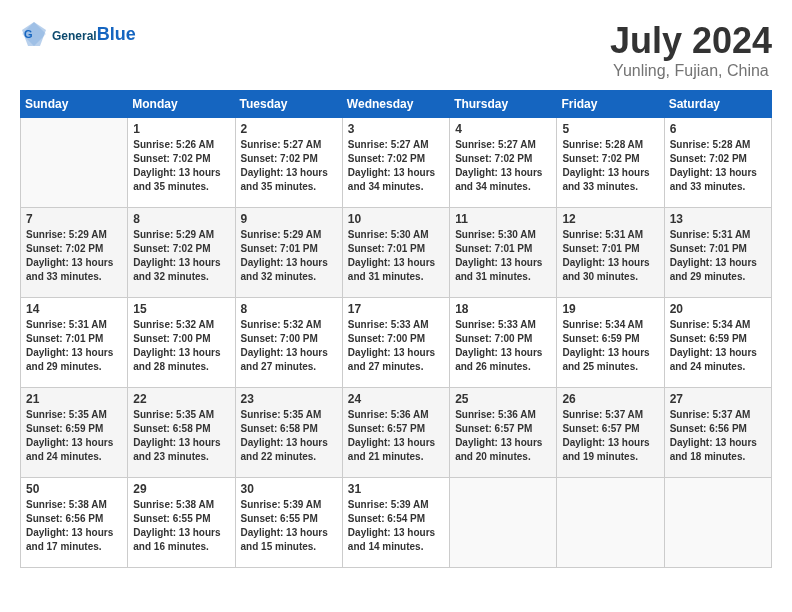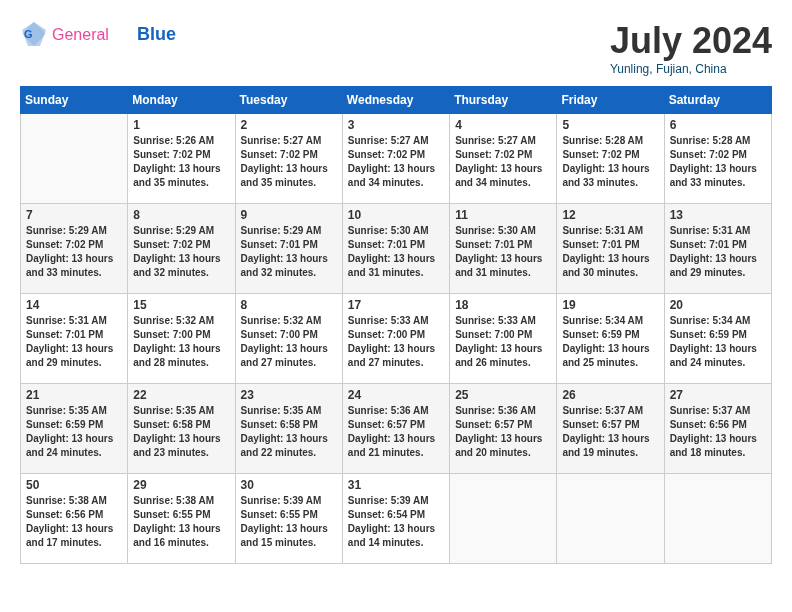--- a/index.html
+++ b/index.html
@@ -19,30 +19,30 @@
     .logo {
       display: flex;
       align-items: center;
       gap: 4px;
     }
     .logo-icon {
       width: 28px;
       height: 28px;
     }
     .title-area {
-      text-align: left;
+      text-align: center;
     }
     .month-title {
       font-size: 36px;
       font-weight: bold;
       color: #333;
     }
     .location-title {
-      font-size: 12px;
-      color: #0c4a6e;
+      font-size: 16px;
+      color: #737373;
     }
     table {
       width: 100%;
       border-collapse: collapse;
       table-layout: fixed;
       padding-left: 8px;
     }
     th {
       background-color: #1565C0;
       color: #fff;
@@ -87,21 +87,21 @@
 <body>
 
 <div class="header">
   <div class="logo">
     <svg class="logo-icon" viewBox="0 0 28 28" xmlns="http://www.w3.org/2000/svg">
       <polygon points="14,2 26,14 14,26 2,14" fill="#1565C0" opacity="0.15"></polygon>
       <polygon points="14,2 26,10 20,26 8,26 2,10" fill="#1565C0" opacity="0.3"></polygon>
       <text x="4" y="18" font-size="11" font-weight="bold" fill="#1565C0">G</text>
     </svg>
     <div>
-      <span style="font-size:16px;font-weight:normal;color:#ec4899;">General</span><span style="font-size:18px;font-weight:bold;color:#1565C0;padding-left:28px;">Blue</span>
+      <span style="font-size:12px;font-weight:bold;color:#0c4a6e;">General</span><span style="font-size:18px;font-weight:bold;color:#1565C0;">Blue</span>
     </div>
   </div>
   <div class="title-area">
     <div class="month-title">July 2024</div>
     <div class="location-title">Yunling, Fujian, China</div>
   </div>
 </div>
 
 <table>
   <thead>

